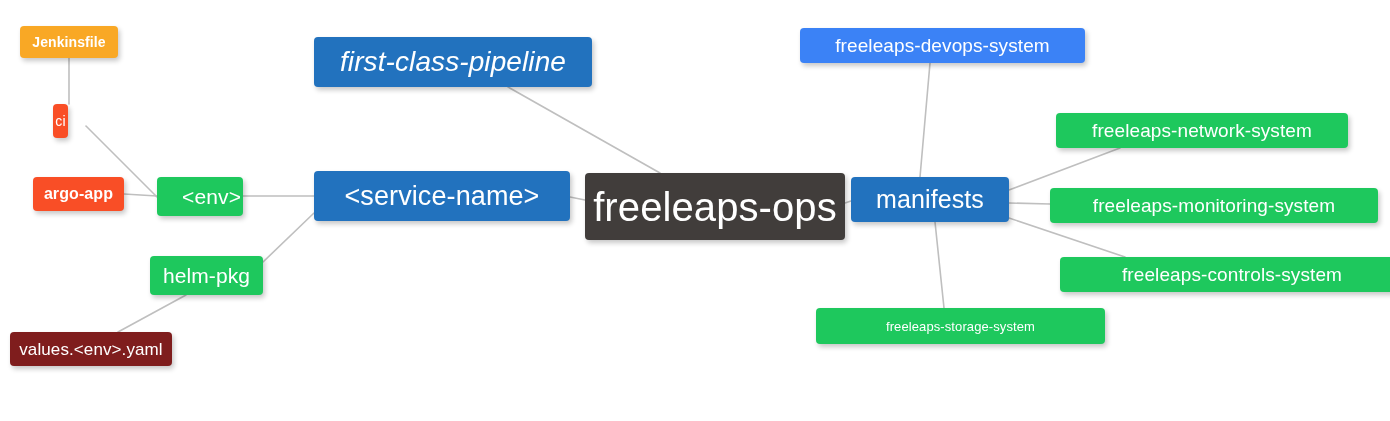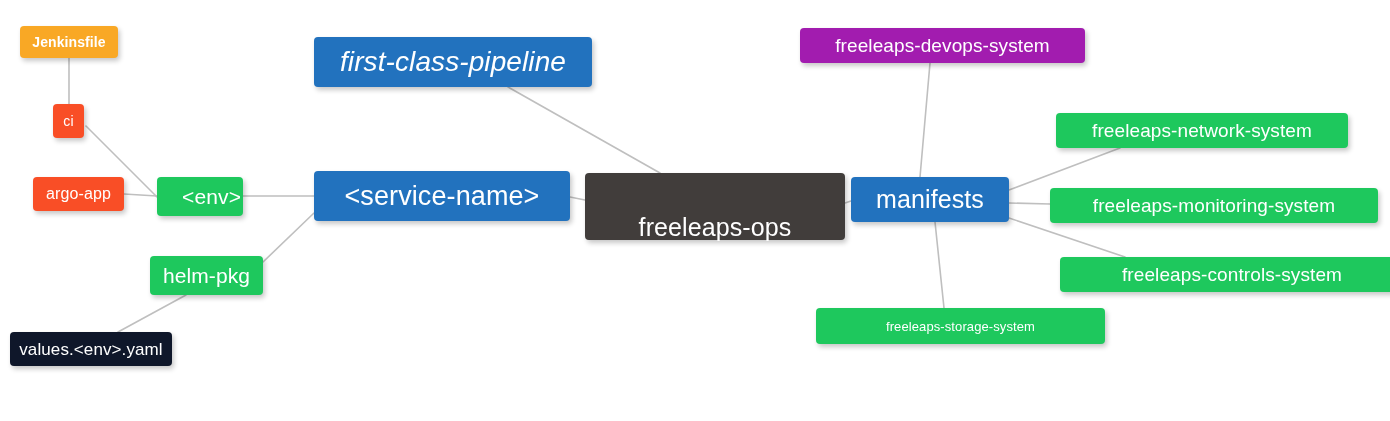--- a/index.html
+++ b/index.html
@@ -64,48 +64,48 @@
       <line x1="920" y1="177" x2="930" y2="63" stroke="#bfbfbf" stroke-width="1.6" stroke-linecap="round"></line>
       <line x1="1009" y1="190" x2="1120" y2="148" stroke="#bfbfbf" stroke-width="1.6" stroke-linecap="round"></line>
       <line x1="1009" y1="203" x2="1050" y2="204" stroke="#bfbfbf" stroke-width="1.6" stroke-linecap="round"></line>
       <line x1="1009" y1="218" x2="1125" y2="257" stroke="#bfbfbf" stroke-width="1.6" stroke-linecap="round"></line>
       <line x1="935" y1="222" x2="944" y2="308" stroke="#bfbfbf" stroke-width="1.6" stroke-linecap="round"></line>
     </svg>
   <div id="node-layer">
       <div class="node" style="left: 20px; top: 26px; width: 98px; height: 32px; background: rgb(249, 168, 37); font-size: 14px; font-weight: bold;">
         <span class="node-label">Jenkinsfile</span>
       </div>
-      <div class="node" style="left: 53px; top: 104px; width: 31px; height: 34px; background: rgb(249, 78, 38); font-size: 14px;">
+      <div class="node" style="left: 53px; top: 104px; width: 15px; height: 34px; background: rgb(249, 78, 38); font-size: 14px;">
         <span class="node-label">ci</span>
       </div>
-      <div class="node" style="left: 33px; top: 177px; width: 91px; height: 34px; background: rgb(249, 78, 38); font-size: 16px;">
+      <div class="node" style="left: 33px; top: 177px; width: 91px; height: 34px; background: rgb(249, 78, 38); font-size: 16px; font-weight: bold;">
         <span class="node-label">argo-app</span>
       </div>
       <div class="node" style="left: 157px; top: 177px; width: 86px; height: 39px; background: rgb(30, 200, 93); font-size: 21px; justify-content: flex-end;">
         <span class="node-label">&lt;env&gt;</span>
       </div>
       <div class="node" style="left: 150px; top: 256px; width: 113px; height: 39px; background: rgb(30, 200, 93); font-size: 21px; text-align: right;">
         <span class="node-label">helm-pkg</span>
       </div>
-      <div class="node" style="left: 10px; top: 332px; width: 162px; height: 34px; background: #0f172a; font-size: 17px;">
+      <div class="node" style="left: 10px; top: 332px; width: 162px; height: 34px; background: #7f1d1d; font-size: 17px;">
         <span class="node-label">values.&lt;env&gt;.yaml</span>
       </div>
       <div class="node" style="left: 314px; top: 37px; width: 278px; height: 50px; background: rgb(34, 114, 190); font-size: 28px; font-style: italic;">
         <span class="node-label">first-class-pipeline</span>
       </div>
       <div class="node" style="left: 314px; top: 171px; width: 256px; height: 50px; background: rgb(34, 114, 190); font-size: 27px; justify-content: center;">
         <span class="node-label">&lt;service-name&gt;</span>
       </div>
-      <div class="node" style="left: 585px; top: 173px; width: 260px; height: 67px; background: rgb(65, 61, 59); font-size: 25px; align-items: flex-end;">
+      <div class="node" style="left: 585px; top: 173px; width: 260px; height: 67px; background: rgb(65, 61, 59); font-size: 40px;">
         <span class="node-label">freeleaps-ops</span>
       </div>
       <div class="node" style="left: 851px; top: 177px; width: 158px; height: 45px; background: rgb(34, 114, 190); font-size: 25px;">
         <span class="node-label">manifests</span>
       </div>
-      <div class="node" style="left: 800px; top: 28px; width: 285px; height: 35px; background: #a21caf; font-size: 19px;">
+      <div class="node" style="left: 800px; top: 28px; width: 285px; height: 35px; background: #3b82f6; font-size: 19px;">
         <span class="node-label">freeleaps-devops-system</span>
       </div>
       <div class="node" style="left: 1056px; top: 113px; width: 292px; height: 35px; background: rgb(30, 200, 93); font-size: 19px;">
         <span class="node-label">freeleaps-network-system</span>
       </div>
       <div class="node" style="left: 1050px; top: 188px; width: 328px; height: 35px; background: rgb(30, 200, 93); font-size: 19px;">
         <span class="node-label">freeleaps-monitoring-system</span>
       </div>
       <div class="node" style="left: 1060px; top: 257px; width: 344px; height: 35px; background: rgb(30, 200, 93); font-size: 19px;">
         <span class="node-label">freeleaps-controls-system</span>

